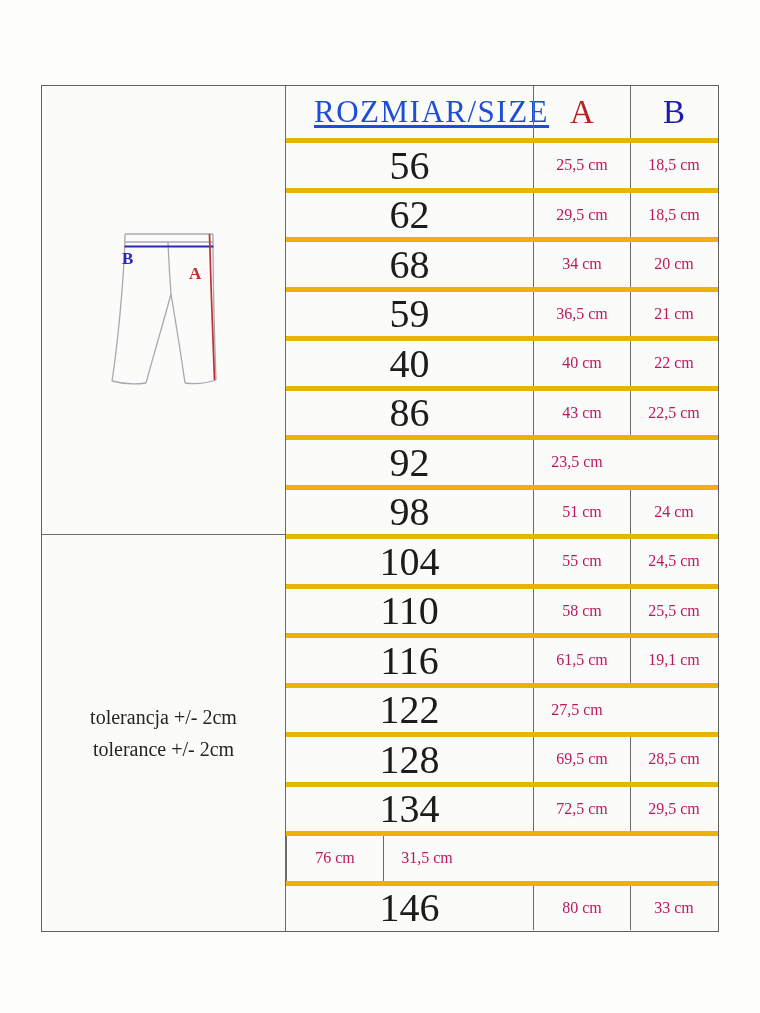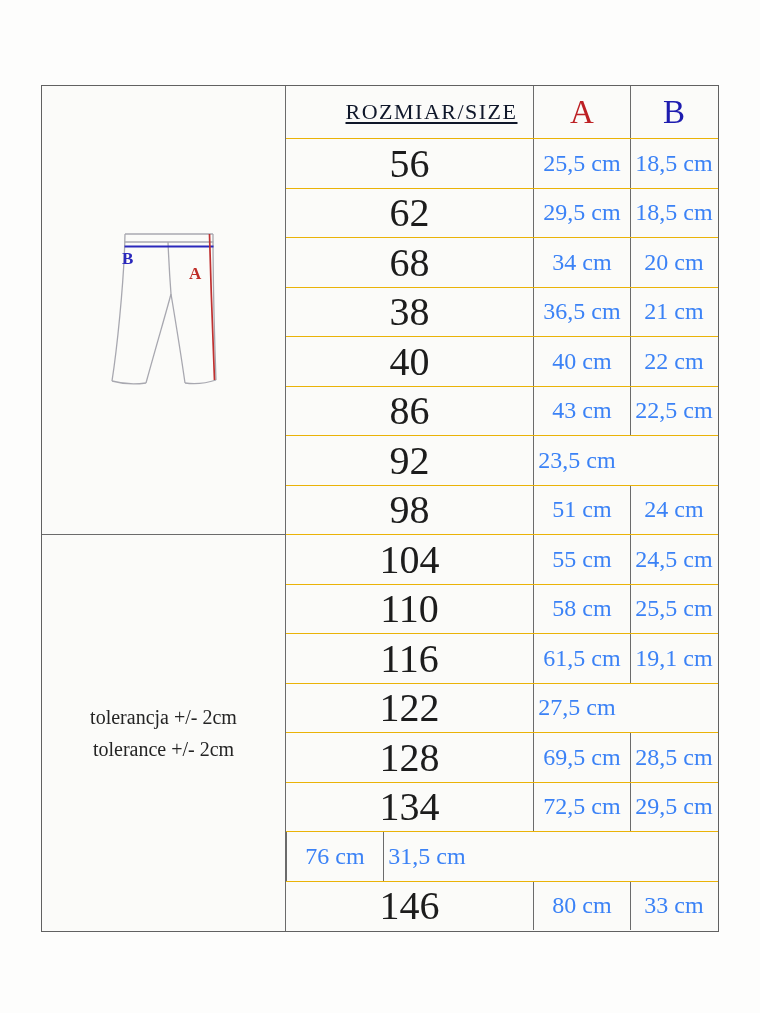--- a/index.html
+++ b/index.html
@@ -24,35 +24,35 @@
   .left-col { width: 244px; border-right: 1px solid #6b6b6b; display: flex; flex-direction: column; }
   .figure-cell { height: 448px; display: flex; align-items: center; justify-content: center; }
   .tolerance-cell {
     height: 396px; border-top: 1px solid #6b6b6b;
     display: flex; flex-direction: column; align-items: center; justify-content: center;
     font-size: 20px; line-height: 32px; color: #242424;
   }
   
   .right-col { flex: 1; display: flex; flex-direction: column; }
   .header-row { height: 52px; display: flex; }
-  .data-row { height: 49.5px; display: flex; border-top: 1px solid #eab308; }
+  .data-row { height: 49.5px; display: flex; border-top: 5px solid #eab308; }
   .cell { display: flex; align-items: center; justify-content: center; }
   .c-size { width: 247px; }
   .c-a { width: 97px; border-left: 1px solid #6b6b6b; }
   .c-b { width: 87px; border-left: 1px solid #6b6b6b; }
   .h-size-label {
-    font-size: 22px; letter-spacing: 1.5px;
+    font-size: 31px; letter-spacing: 1.5px;
     text-decoration: underline; text-underline-offset: 3px;
-    color: #0f172a;
+    color: #1d4ed8;
     margin-left: 44px;
   }
   .h-a-label { font-size: 33px; color: #bd2024; }
   .h-b-label { font-size: 33px; color: #1e1caf; }
   .size-num { font-size: 40px; color: #1c1c1c; }
-  .cm-val { font-size: 24px; color: #3b82f6; }
+  .cm-val { font-size: 16px; color: #be185d; }
 </style>
 </head>
 <body>
 
 <div class="canvas">
   <div class="table-wrap">
 
     <div class="left-col">
       <div class="figure-cell">
         <svg width="112" height="158" viewBox="0 0 112 158" fill="none" xmlns="http://www.w3.org/2000/svg">
@@ -124,21 +124,21 @@
             </div>
             <div class="cell c-a">
               <span class="cm-val">34 cm</span>
             </div>
             <div class="cell c-b">
               <span class="cm-val">20 cm</span>
             </div>
           </div>
           <div class="data-row">
             <div class="cell c-size">
-              <span class="size-num">38</span>
+              <span class="size-num">59</span>
             </div>
             <div class="cell c-a">
               <span class="cm-val">36,5 cm</span>
             </div>
             <div class="cell c-b">
               <span class="cm-val">21 cm</span>
             </div>
           </div>
           <div class="data-row">
             <div class="cell c-size">

